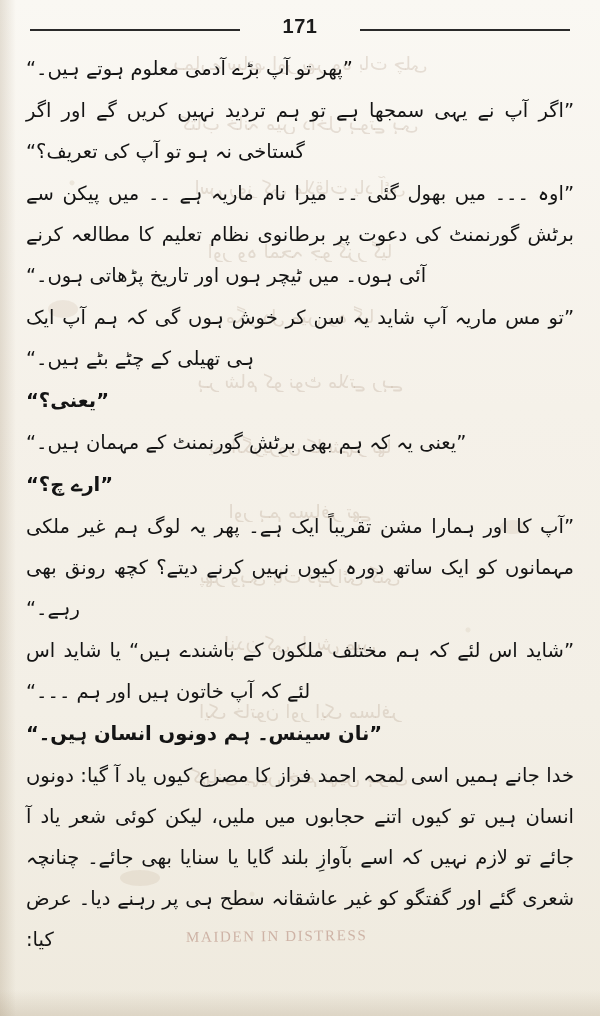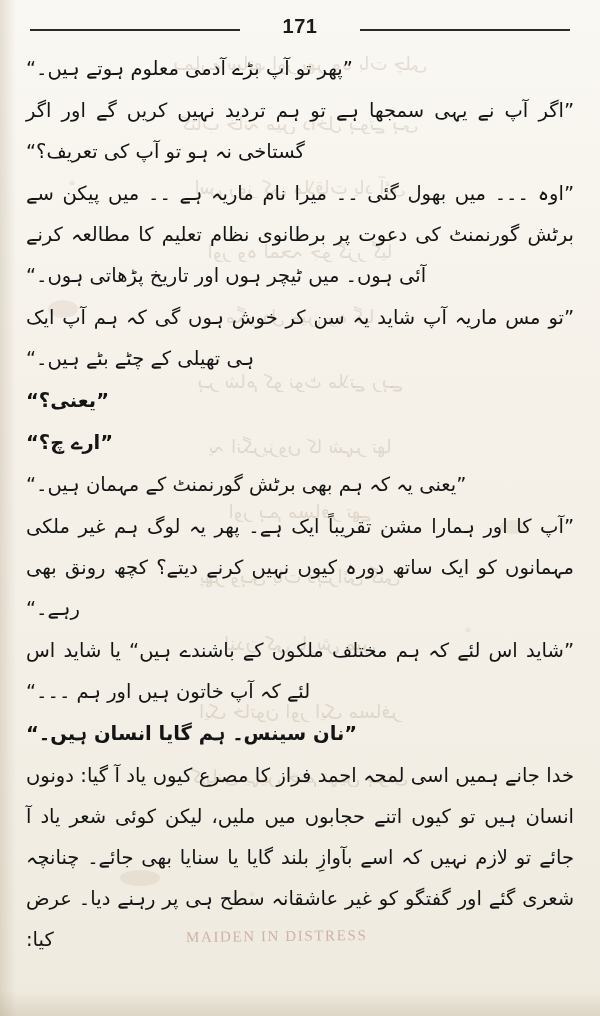--- a/index.html
+++ b/index.html
@@ -164,25 +164,25 @@
     <div class="rule-right"></div>
     <div class="folio">171</div>
   </div>
 
   <div class="body-text">
     <p class="urdu">”پھر تو آپ بڑے آدمی معلوم ہوتے ہیں۔“</p>
     <p class="urdu">”اگر آپ نے یہی سمجھا ہے تو ہم تردید نہیں کریں گے اور اگر گستاخی نہ ہو تو آپ کی تعریف؟“</p>
     <p class="urdu">”اوہ ۔۔۔ میں بھول گئی ۔۔ میرا نام ماریہ ہے ۔۔ میں پیکن سے برٹش گورنمنٹ کی دعوت پر برطانوی نظام تعلیم کا مطالعہ کرنے آئی ہوں۔ میں ٹیچر ہوں اور تاریخ پڑھاتی ہوں۔“</p>
     <p class="urdu">”تو مس ماریہ آپ شاید یہ سن کر خوش ہوں گی کہ ہم آپ ایک ہی تھیلی کے چٹے بٹے ہیں۔“</p>
     <p class="urdu short-center">”یعنی؟“</p>
+    <p class="urdu short-left">”یعنی یہ کہ ہم بھی برٹش گورنمنٹ کے مہمان ہیں۔“</p>
     <p class="urdu short-center">”ارے چ؟“</p>
-    <p class="urdu short-left">”یعنی یہ کہ ہم بھی برٹش گورنمنٹ کے مہمان ہیں۔“</p>
     <p class="urdu">”آپ کا اور ہمارا مشن تقریباً ایک ہے۔ پھر یہ لوگ ہم غیر ملکی مہمانوں کو ایک ساتھ دورہ کیوں نہیں کرنے دیتے؟ کچھ رونق بھی رہے۔“</p>
     <p class="urdu">”شاید اس لئے کہ ہم مختلف ملکوں کے باشندے ہیں“ یا شاید اس لئے کہ آپ خاتون ہیں اور ہم ۔۔۔“</p>
-    <p class="urdu short-center">”نان سینس۔ ہم گایا انسان ہیں۔“</p>
+    <p class="urdu short-center">”نان سینس۔ ہم دونوں انسان ہیں۔“</p>
     <p class="urdu">خدا جانے ہمیں اسی لمحہ احمد فراز کا مصرع کیوں یاد آ گیا: دونوں انسان ہیں تو کیوں اتنے حجابوں میں ملیں، لیکن کوئی شعر یاد آ جائے تو لازم نہیں کہ اسے بآوازِ بلند گایا یا سنایا بھی جائے۔ چنانچہ شعری گئے اور گفتگو کو غیر عاشقانہ سطح ہی پر رہنے دیا۔ عرض کیا:</p>
 
   </div>
 
   <div class="stamp">MAIDEN IN DISTRESS</div>
 
   <div class="edge-shade-left"></div>
   <div class="edge-shade-bottom"></div>
 </div>
 

